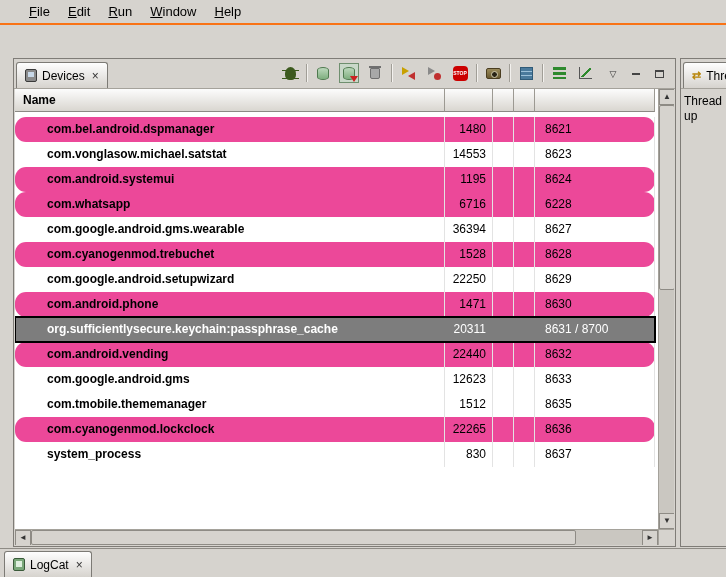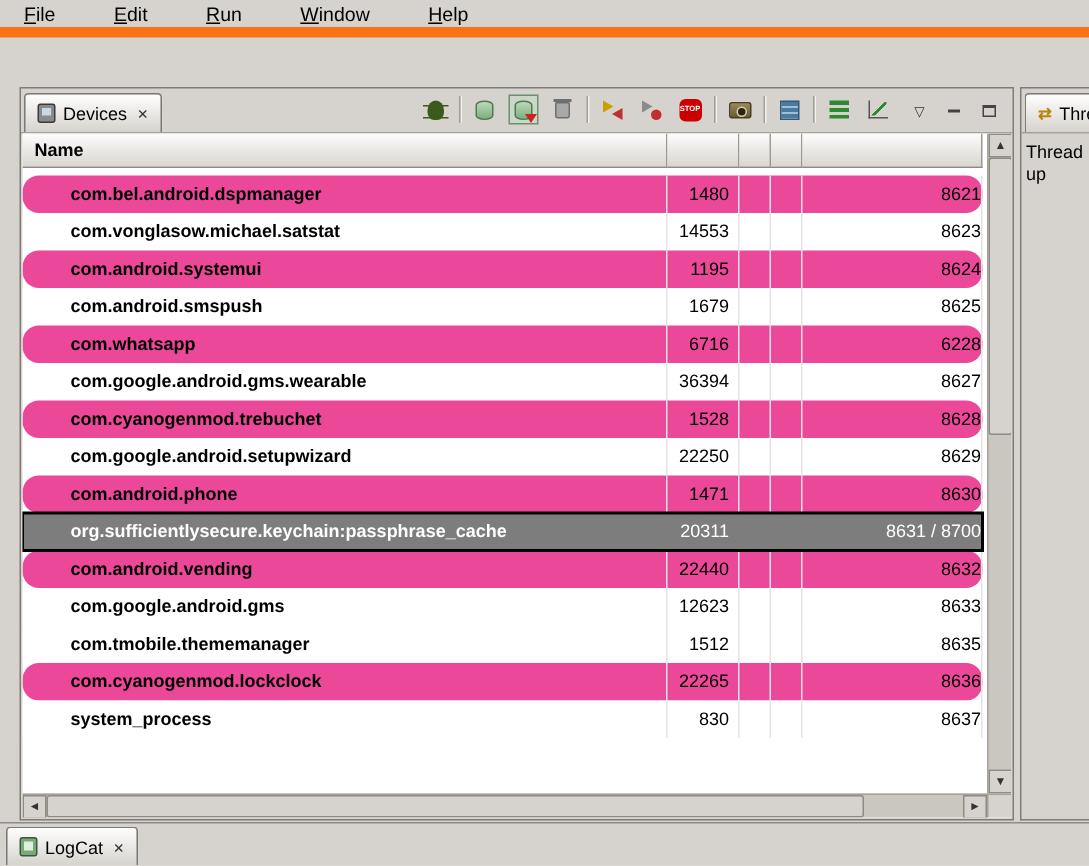--- a/index.html
+++ b/index.html
@@ -1,21 +1,21 @@
 <!DOCTYPE html>
 <html><head>
 <meta charset="utf-8">
 <style>
   *{box-sizing:border-box;margin:0;padding:0;}
   html,body{background:#d6d3ce;}
   body{font-family:"Liberation Sans",sans-serif;font-size:12px;color:#000;}
   #window{position:relative;width:726px;height:577px;background:#d6d3ce;overflow:hidden;}
 
   
-  .menubar{height:25px;display:flex;align-items:center;padding-left:7px;border-bottom:7px solid #f97316;gap:21px;}
+  .menubar{height:25px;display:flex;align-items:center;padding-left:20px;border-bottom:2px solid #f97316;}
   .menu-item{padding:4px 9px;font-size:13px;cursor:default;}
   .toolbar-strip{height:32px;}
 
   
   .main{position:absolute;top:58px;left:12px;width:726px;height:490px;}
   .panel{position:absolute;top:0;background:#d6d3ce;border:1px solid #7f7c77;}
   .panel.devices{left:1px;width:663px;height:489px;}
   .panel.threads{left:668px;width:58px;height:489px;border-right:none;}
 
   
@@ -81,21 +81,21 @@
   .col-c1{width:21px;}
   .col-c2{width:21px;}
   .col-port{width:120px;}
   .rows{position:absolute;top:28px;left:0;width:640px;}
   .trow{display:flex;height:25px;cursor:default;}
   .trow.odd{background:#ec4899;border-radius:11px;}
   .trow.even{background:#fff;}
   .cell{line-height:25px;white-space:nowrap;overflow:hidden;border-right:1px solid #e3e3e3;}
   .cell.col-name{padding-left:32px;}
   .cell.col-pid{text-align:right;padding-right:6px;}
-  .cell.col-port{padding-left:10px;text-align:right;}
+  .cell.col-port{padding-left:10px;}
   .trow.selected{background:#7d7d7d;color:#fff;outline:2px solid #000;outline-offset:-1px;position:relative;z-index:2;}
   .trow.selected .cell{border-right-color:transparent;}
 
   
   .vscroll{position:absolute;top:0;right:0;width:16px;bottom:16px;background:#cac7c1;border-left:1px solid #a5a29b;}
   .sbtn{width:16px;height:16px;background:#d6d3ce;border:1px solid #8e8b85;font-size:8px;line-height:14px;text-align:center;color:#333;}
   .vscroll .sbtn.down{position:absolute;bottom:0;left:0;}
   .vthumb{position:absolute;top:16px;left:0;width:16px;height:42%;background:#d6d3ce;border:1px solid #8e8b85;border-radius:2px;}
   .hscroll{position:absolute;left:0;bottom:0;height:16px;right:16px;background:#cac7c1;border-top:1px solid #a5a29b;}
   .hscroll .sbtn{position:absolute;left:0;top:0;}
@@ -209,27 +209,20 @@
               <div class="cell col-c2"></div>
               <div class="cell col-port">8623</div>
             </div>
             <div class="trow odd">
               <div class="cell col-name">com.android.systemui</div>
               <div class="cell col-pid">1195</div>
               <div class="cell col-c1"></div>
               <div class="cell col-c2"></div>
               <div class="cell col-port">8624</div>
             </div>
-            <div class="trow even">
-              <div class="cell col-name">com.android.smspush</div>
-              <div class="cell col-pid">1679</div>
-              <div class="cell col-c1"></div>
-              <div class="cell col-c2"></div>
-              <div class="cell col-port">8625</div>
-            </div>
             <div class="trow odd">
               <div class="cell col-name">com.whatsapp</div>
               <div class="cell col-pid">6716</div>
               <div class="cell col-c1"></div>
               <div class="cell col-c2"></div>
               <div class="cell col-port">6228</div>
             </div>
             <div class="trow even">
               <div class="cell col-name">com.google.android.gms.wearable</div>
               <div class="cell col-pid">36394</div>

